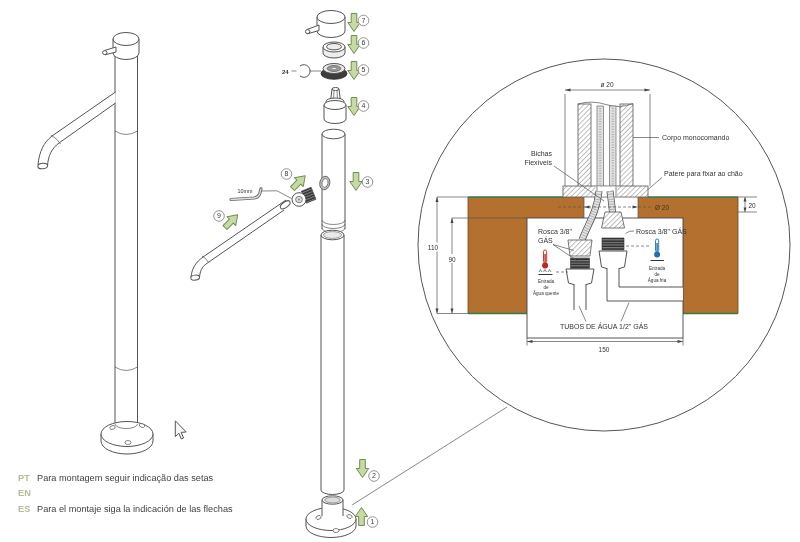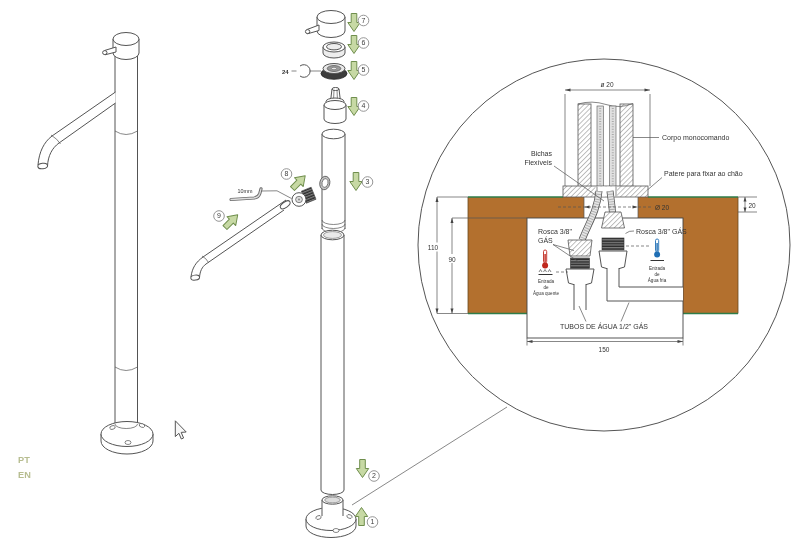--- a/index.html
+++ b/index.html
@@ -16,21 +16,21 @@
   .callout text{font-size:7px;fill:#3d3d3d;text-anchor:middle;}
   .lbl{font-size:7px;fill:#333;}
   .dim{font-size:6.5px;fill:#333;}
   .tiny{font-size:4.6px;fill:#333;text-anchor:middle;}
   .tool{font-size:6px;fill:#333;font-weight:bold;}
   .dash{stroke:#555;stroke-width:0.7;stroke-dasharray:3,2;fill:none;}
   .hose1{stroke:#555;stroke-width:7;fill:none;}
   .hose2{stroke:#e6e6e6;stroke-width:5.4;fill:none;}
   .hose3{stroke:#9a9a9a;stroke-width:5.4;fill:none;stroke-dasharray:1,1.6;opacity:.7;}
   .greenline{stroke:#2e7d4a;stroke-width:1.3;fill:none;}
-  .instructions{position:absolute;left:18px;top:455px;width:330px;}
+  .instructions{position:absolute;left:18px;top:473px;width:330px;}
   .irow{display:flex;align-items:baseline;height:15.4px;font-size:9.2px;}
   .icode{color:#b7bd90;font-weight:bold;width:19px;flex:0 0 19px;}
   .itext{color:#3f3f3f;}
 </style>
 </head>
 <body>
 
 <div class="page">
 
 <svg width="800" height="542" viewBox="0 0 800 542">
@@ -382,19 +382,24 @@
       <polygon points="527,341.5 532.5,339.9 532.5,343.1" fill="#444"></polygon>
       <polygon points="683,341.5 677.5,339.9 677.5,343.1" fill="#444"></polygon>
       <text x="604" y="351.5" class="dim" text-anchor="middle">150</text>
     </g>
   </g>
 </svg>
 
 <div class="instructions">
   <div class="irow">
     <span class="icode">PT</span>
+    <span class="itext">Para montagem seguir indicação das setas</span>
   </div>
   <div class="irow">
     <span class="icode">EN</span>
   </div>
+  <div class="irow">
+    <span class="icode">ES</span>
+    <span class="itext">Para el montaje siga la indicación de las flechas</span>
+  </div>
 </div>
 
 </div>
 
 </body></html>

